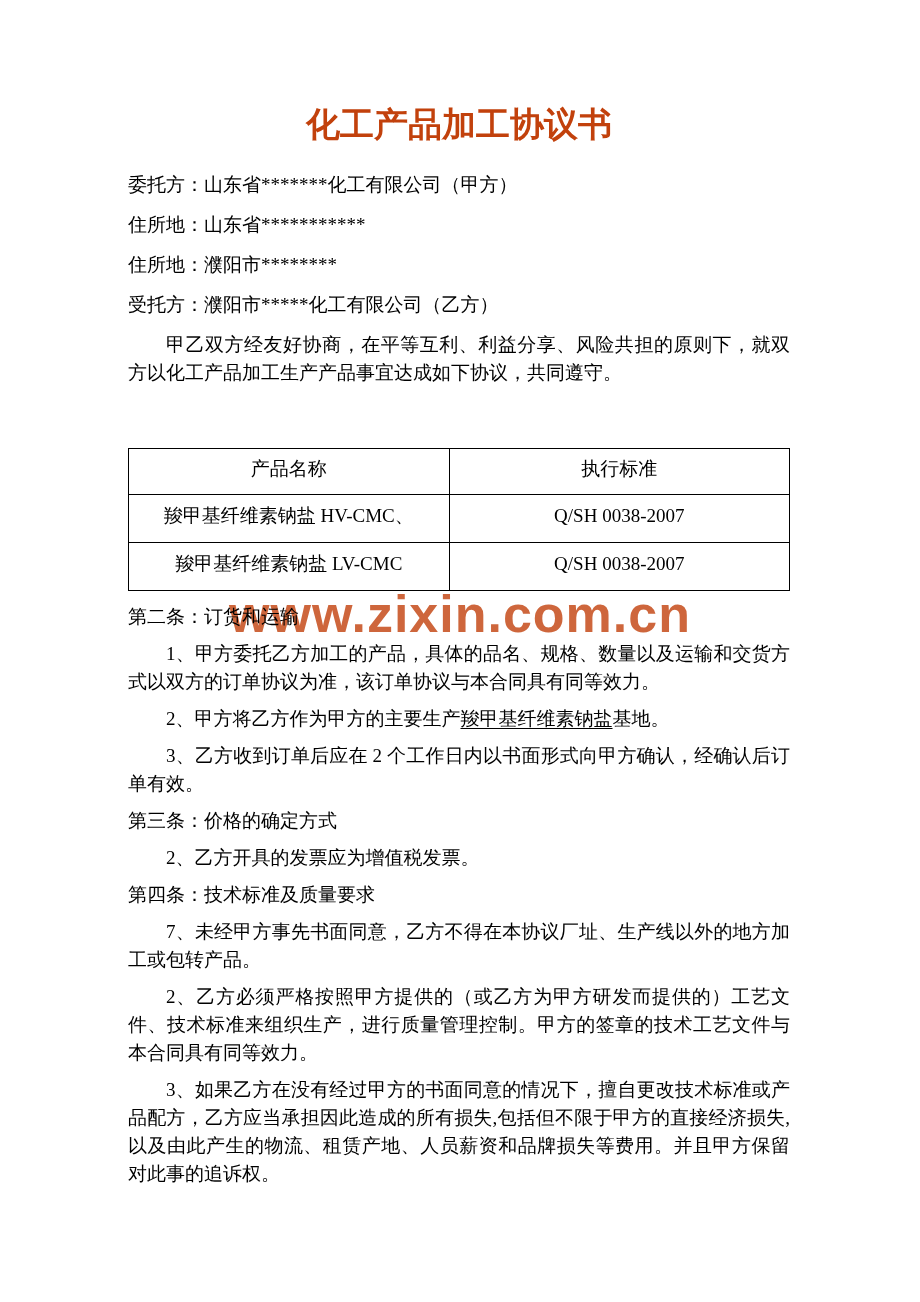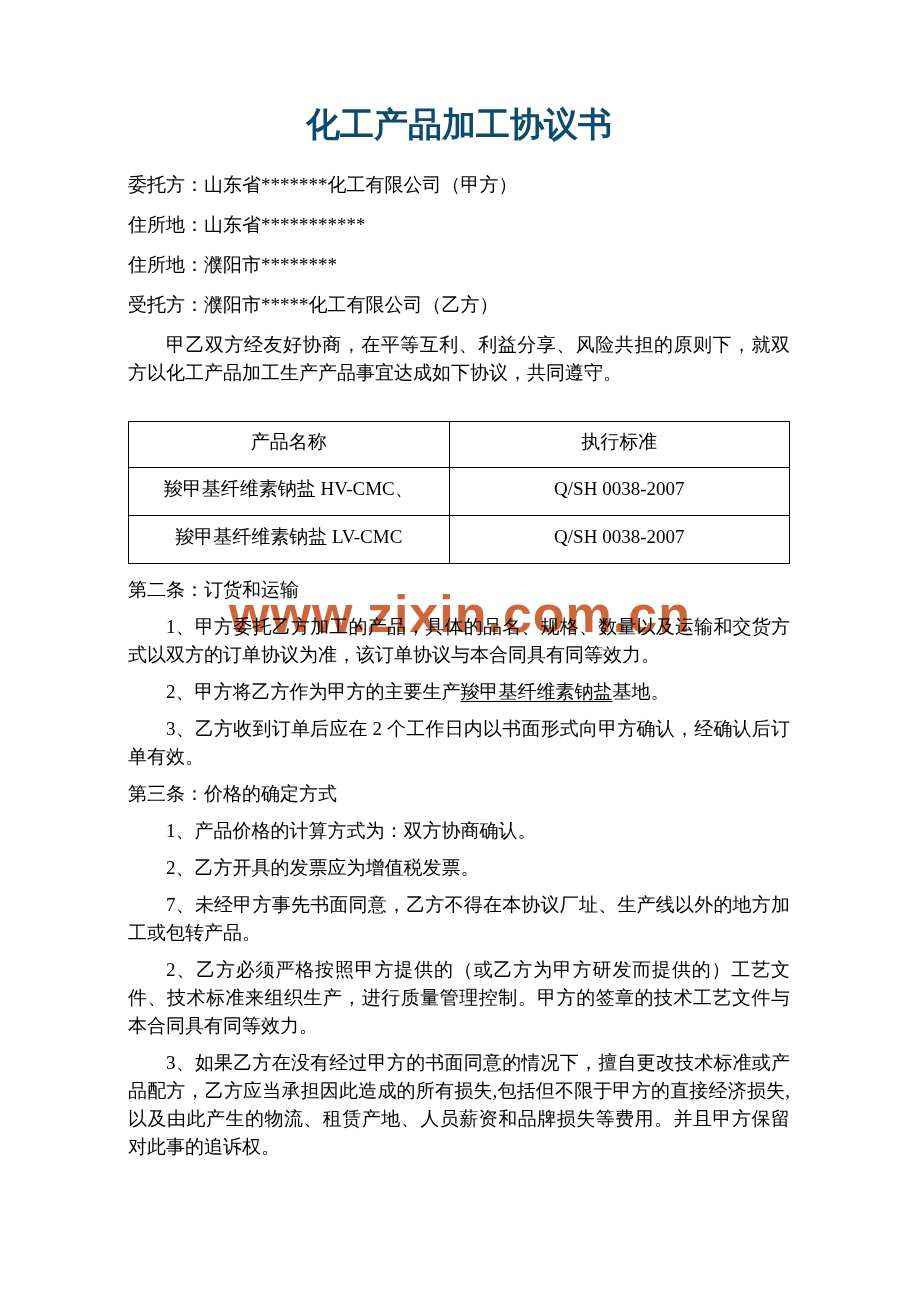--- a/index.html
+++ b/index.html
@@ -43,21 +43,21 @@
     position: relative;
     z-index: 1;
   }
   .doc-title {
     margin: 0 0 22px 0;
     font-family: Liberation Sans, sans-serif;
     font-weight: 700;
     font-size: 34px;
     line-height: 49px;
     text-align: center;
-    color: #0c4a6e;
+    color: #c2410c;
   }
   p {
     margin: 0 0 9px 0;
     line-height: 28px;
     text-align: justify;
   }
   p.party {
     margin-bottom: 12px;
     text-align: left;
   }
@@ -68,21 +68,21 @@
     text-align: left;
   }
   .u {
     text-decoration: underline;
     text-underline-offset: 3px;
   }
   table.products {
     width: 100%;
     table-layout: fixed;
     border-collapse: collapse;
-    margin: 34px 0 12px 0;
+    margin: 61px 0 12px 0;
   }
   table.products th,
   table.products td {
     border: 1px solid #000000;
     font-weight: normal;
     font-size: 19px;
     text-align: center;
     vertical-align: middle;
     padding: 0 4px 6px 4px;
   }
@@ -132,21 +132,21 @@
         </tr>
       </tbody>
     </table>
 
     <p class="section-head">第二条：订货和运输</p>
     <p class="ind">1、甲方委托乙方加工的产品，具体的品名、规格、数量以及运输和交货方式以双方的订单协议为准，该订单协议与本合同具有同等效力。</p>
     <p class="ind"><span>2、甲方将乙方作为甲方的主要生产</span><span class="u">羧甲基纤维素钠盐</span><span>基地。</span></p>
     <p class="ind">3、乙方收到订单后应在 2 个工作日内以书面形式向甲方确认，经确认后订单有效。</p>
 
     <p class="section-head">第三条：价格的确定方式</p>
-    <p class="ind">1、产品价格的计算方式为：双方协商确认。</p>
     <p class="ind">2、乙方开具的发票应为增值税发票。</p>
 
+    <p class="section-head">第四条：技术标准及质量要求</p>
     <p class="ind">7、未经甲方事先书面同意，乙方不得在本协议厂址、生产线以外的地方加工或包转产品。</p>
     <p class="ind">2、乙方必须严格按照甲方提供的（或乙方为甲方研发而提供的）工艺文件、技术标准来组织生产，进行质量管理控制。甲方的签章的技术工艺文件与本合同具有同等效力。</p>
     <p class="ind">3、如果乙方在没有经过甲方的书面同意的情况下，擅自更改技术标准或产品配方，乙方应当承担因此造成的所有损失,包括但不限于甲方的直接经济损失,以及由此产生的物流、租赁产地、人员薪资和品牌损失等费用。并且甲方保留对此事的追诉权。</p>
 
   </div>
 </div>
 
 </body></html>

